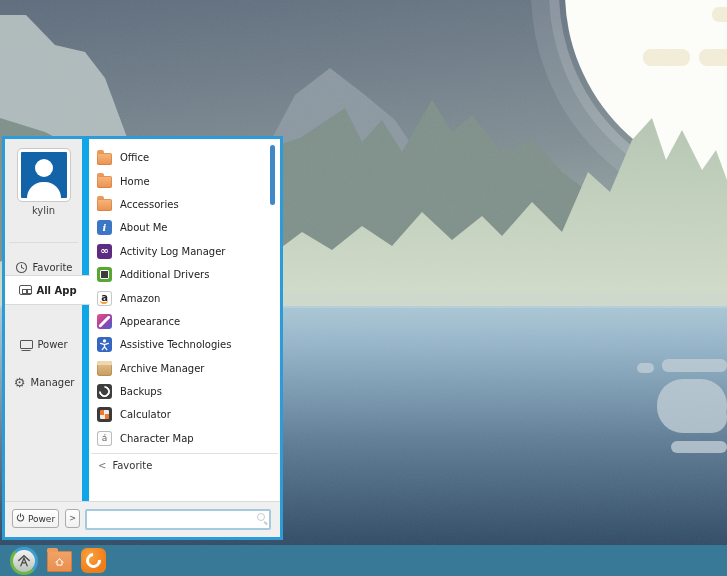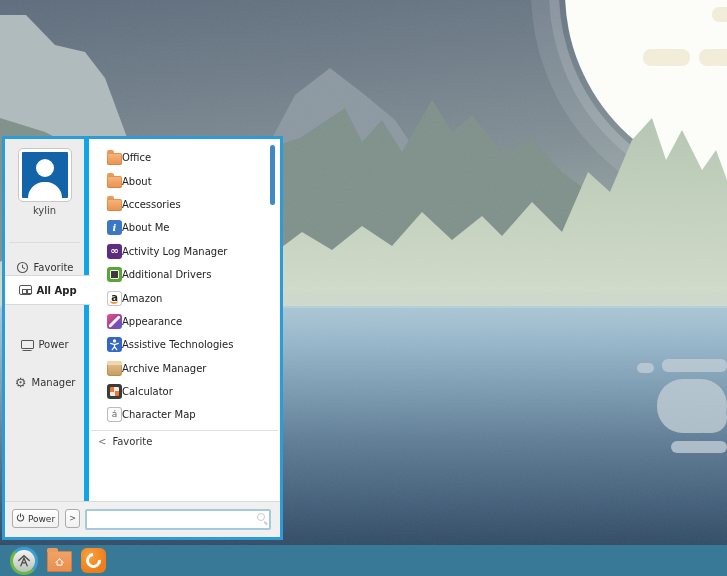--- a/index.html
+++ b/index.html
@@ -5,21 +5,21 @@
   html,body{margin:0;padding:0;background:#222;}
   *{box-sizing:border-box;}
   .desktop{position:relative;width:727px;height:576px;overflow:hidden;
     font-family:"DejaVu Sans","Liberation Sans",sans-serif;color:#333;}
   .wallpaper{position:absolute;inset:0;display:block;}
 
   
   .start-menu{position:absolute;left:2px;top:136px;width:281px;height:404px;
     background:#fbfbfb;border:3px solid #2b9cd8;display:flex;flex-direction:column;}
   .menu-body{flex:1;display:flex;min-height:0;position:relative;}
-  .sidebar{width:84px;background:#ededed;border-right:5px solid #0ea5e9;position:relative;flex:none;}
+  .sidebar{width:84px;background:#ededed;border-right:7px solid #0ea5e9;position:relative;flex:none;}
   .avatar-box{position:absolute;left:50%;transform:translateX(-50%);top:10px;width:52px;height:52px;
     background:#1263a7;border:3px solid #fff;border-radius:4px;outline:1px solid #c9c9c9;overflow:hidden;}
   .avatar-head{position:absolute;left:50%;top:7px;transform:translateX(-50%);width:18px;height:18px;border-radius:50%;background:#fff;}
   .avatar-body{position:absolute;left:50%;bottom:-8px;transform:translateX(-50%);width:34px;height:24px;border-radius:16px 16px 0 0;background:#fff;}
   .username{position:absolute;top:66px;width:100%;text-align:center;font-size:10px;color:#444;}
   .side-sep{position:absolute;left:4px;right:4px;height:1px;background:#dcdcdc;}
   .side-item{position:absolute;left:0;width:100%;height:30px;display:flex;align-items:center;justify-content:center;
     gap:4px;font-size:10px;color:#333;cursor:default;}
   .side-item.selected{background:#fff;border-top:1px solid #d9d9d9;border-bottom:1px solid #d9d9d9;
     width:85px;z-index:2;font-weight:bold;color:#222;}
@@ -27,21 +27,21 @@
   .gear-glyph{font-size:13px;color:#555;line-height:1;}
   .allapp-glyph{width:13px;height:10px;border:1px solid #555;border-radius:2px;position:relative;}
   .allapp-glyph:before,.allapp-glyph:after{content:'';position:absolute;top:3px;width:3px;height:3px;border:1px solid #555;}
   .allapp-glyph:before{left:2px;} .allapp-glyph:after{left:7px;}
   .monitor-glyph{width:13px;height:9px;border:1px solid #555;border-radius:1px;position:relative;}
   .monitor-glyph:after{content:'';position:absolute;left:50%;transform:translateX(-50%);bottom:-3px;width:7px;height:2px;border-bottom:1px solid #555;border-left:2px solid transparent;border-right:2px solid transparent;}
 
   
   .app-list{flex:1;background:#fff;position:relative;padding-top:7px;}
   .scroll-thumb{position:absolute;right:5px;top:6px;width:5px;height:60px;border-radius:3px;background:#3f89c9;}
-  .app-row{height:23.4px;display:flex;align-items:center;padding-left:18px;font-size:10px;color:#222;cursor:default;}
+  .app-row{height:23.4px;display:flex;align-items:center;gap:8px;padding-left:8px;font-size:10px;color:#222;cursor:default;}
   .list-sep{height:1px;background:#e0e0e0;margin:3px 2px 0 2px;}
   .back-row{height:22px;display:flex;align-items:center;gap:6px;padding-left:9px;font-size:10px;color:#333;}
   .back-chev{color:#777;font-size:10px;}
 
   
   .ic{width:15px;height:15px;border-radius:3px;position:relative;flex:none;display:flex;
     align-items:center;justify-content:center;font-weight:bold;font-size:9px;color:#fff;line-height:1;}
   .ic-folder{height:12px;margin-top:2px;border-radius:1px 2px 2px 2px;
     background:linear-gradient(180deg,#f7b77e,#ea9150);box-shadow:inset 0 0 0 1px rgba(205,115,45,.5);}
   .ic-folder:before{content:'';position:absolute;top:-3px;left:0;width:7px;height:3px;background:#eb9a59;border-radius:2px 2px 0 0;}
@@ -201,21 +201,21 @@
 
       <div class="app-list">
         <div class="scroll-thumb"></div>
 
         <div class="app-row">
           <span class="ic ic-folder"></span>
           <span>Office</span>
           </div>
         <div class="app-row">
           <span class="ic ic-folder"></span>
-          <span>About</span>
+          <span>Home</span>
           </div>
         <div class="app-row">
           <span class="ic ic-folder"></span>
           <span>Accessories</span>
           </div>
         <div class="app-row">
           <span class="ic ic-about">i</span>
           <span>About Me</span>
           </div>
         <div class="app-row">
@@ -239,20 +239,24 @@
             <svg width="13" height="13" viewBox="0 0 16 16">
                 <circle cx="8" cy="3.6" r="2" fill="#fff"></circle>
                 <path d="M3.2 6.6 L8 8 L12.8 6.6 M8 8 L8 11 M8 11 L5.2 14.4 M8 11 L10.8 14.4" stroke="#fff" stroke-width="1.6" fill="none" stroke-linecap="round"></path>
               </svg>
           </span>
           <span>Assistive Technologies</span>
           </div>
         <div class="app-row">
           <span class="ic ic-archive"></span>
           <span>Archive Manager</span>
+          </div>
+        <div class="app-row">
+          <span class="ic ic-backups"></span>
+          <span>Backups</span>
           </div>
         <div class="app-row">
           <span class="ic ic-calc"></span>
           <span>Calculator</span>
           </div>
         <div class="app-row">
           <span class="ic ic-charmap">á</span>
           <span>Character Map</span>
           </div>
 

